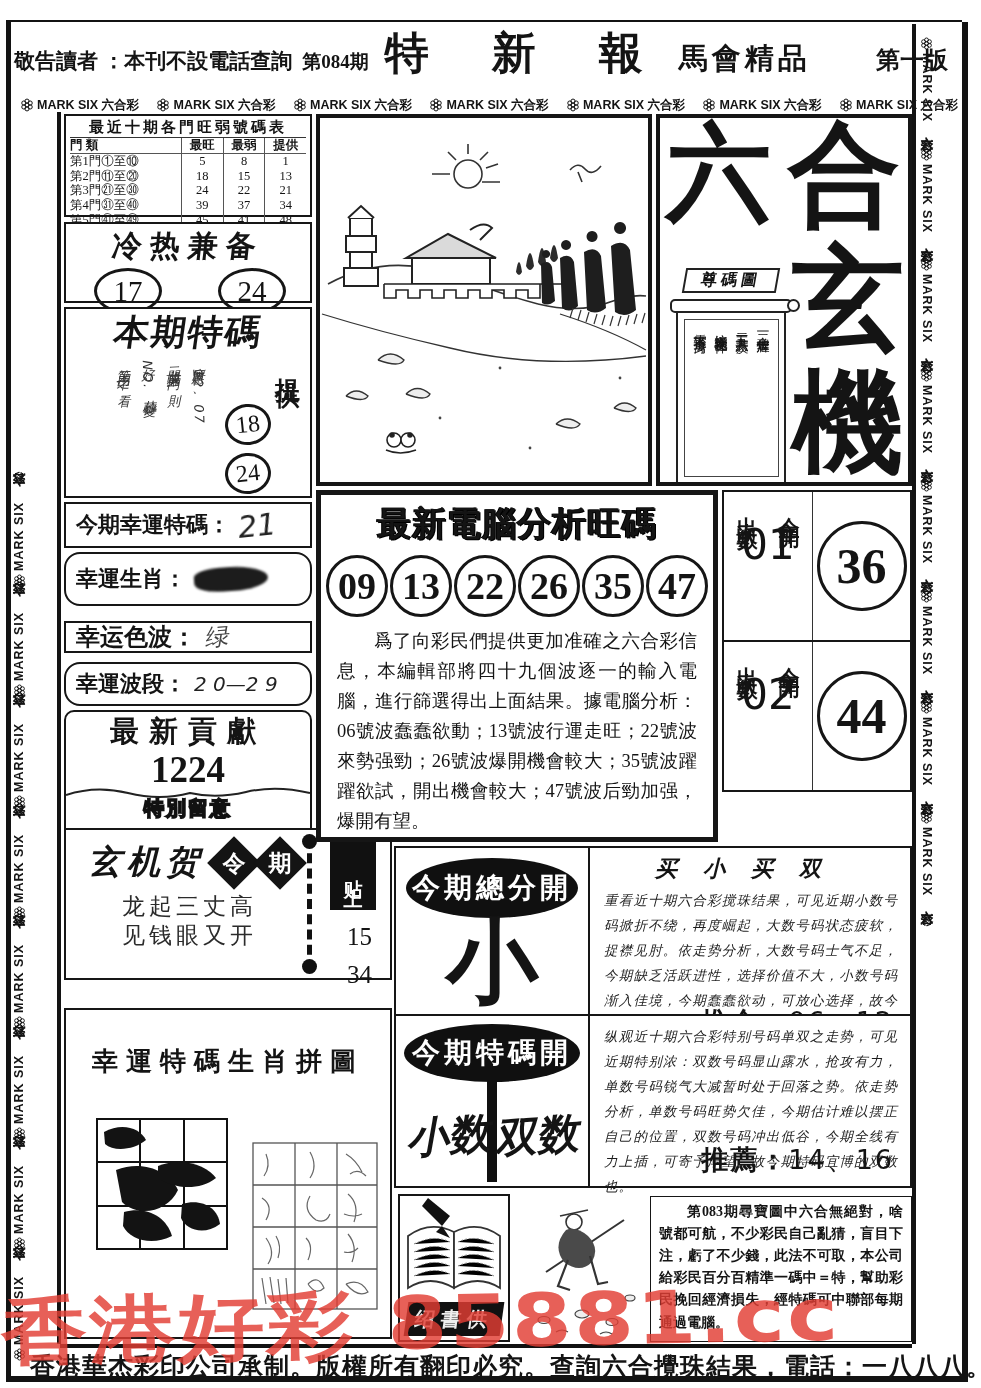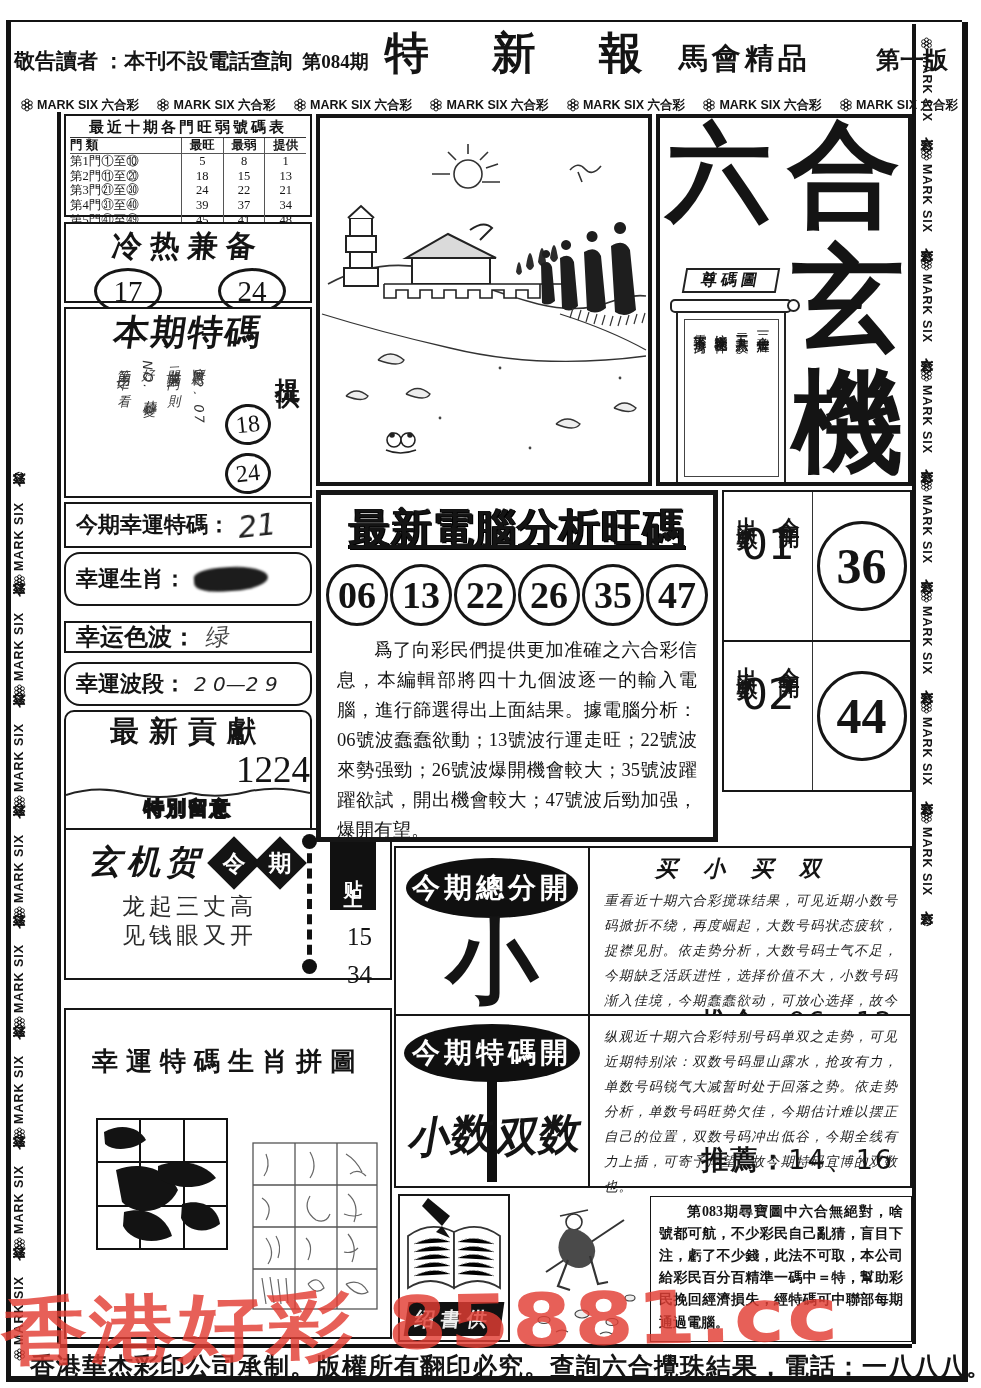--- a/index.html
+++ b/index.html
@@ -51,21 +51,21 @@
                font-size:13px;color:#333;letter-spacing:2px;height:130px;margin-right:10px;transform:rotate(-2deg);}
   #tema .notes span{display:block;margin:0 7px;}
   
   .lucky{left:64px;width:248px;display:flex;align-items:center;padding-left:10px;gap:8px;}
   .lucky .lab{font-size:22px;font-weight:800;white-space:nowrap;}
   .hand{font-family:"DejaVu Sans",sans-serif;font-style:italic;color:#222;}
   .blot{display:inline-block;width:74px;height:24px;background:#1c1c1c;border-radius:40% 60% 55% 45%;filter:blur(1px);transform:rotate(-4deg);}
   
   #contrib{left:64px;top:710px;width:248px;height:136px;border-radius:10px;border-width:2.5px;overflow:hidden;}
   #contrib .c-title{font-size:29px;font-weight:800;text-align:center;letter-spacing:10px;}
-  #contrib .nums{display:flex;justify-content:flex-end;font-size:37px;margin-top:-4px;}
+  #contrib .nums{display:flex;justify-content:center;font-size:37px;margin-top:-4px;font-weight:bold;}
   #contrib .note{text-align:center;font-size:20px;font-weight:900;color:#fff;-webkit-text-stroke:1.6px #111;text-shadow:0 0 1px #111;letter-spacing:2px;margin-top:-6px;}
   #contrib .nums2{display:flex;justify-content:space-around;font-size:40px;margin-top:-4px;}
   #contrib svg{display:block;margin-top:-6px;}
   
   #xuanji{left:64px;top:828px;width:328px;height:152px;}
   #xuanji .trow{display:flex;align-items:center;gap:6px;padding:10px 0 0 22px;}
   #xuanji .x-title{font-size:33px;font-weight:900;font-style:italic;letter-spacing:6px;}
   .diamond{width:38px;height:38px;background:#141414;transform:rotate(45deg);display:flex;align-items:center;justify-content:center;margin:0 4px;}
   .diamond span{transform:rotate(-45deg);color:#fff;font-size:23px;font-weight:700;}
   #xuanji .poem{font-size:23px;color:#2b2b2b;line-height:1.25;padding:8px 0 0 56px;letter-spacing:4px;}
@@ -85,22 +85,22 @@
   .bigchar{position:absolute;font-weight:900;font-size:112px;line-height:1;font-family:"DejaVu Serif",serif;}
   #scroll{position:absolute;left:10px;top:150px;width:122px;}
   #scroll .slabel{border:2px solid #222;font-size:16px;font-weight:800;text-align:center;letter-spacing:4px;transform:skewX(-10deg);margin:0 14px 6px 14px;}
   .roller{height:10px;background:#fff;border:2px solid #222;border-radius:5px;position:relative;}
   .roller::after{content:"";position:absolute;right:-10px;top:-2px;width:9px;height:9px;border:2px solid #222;border-radius:50%;background:#fff;}
   #scroll .sbody{border-left:2px solid #222;border-right:2px solid #222;margin:0 6px;padding:6px 4px;background:#fff;}
   #scroll .spoem{writing-mode:vertical-rl;height:148px;margin:0 auto;border:1px solid #444;padding:4px 3px;font-size:13px;letter-spacing:1px;}
   #scroll .spoem span{display:block;margin:0 3px;}
   
   #comp{left:316px;top:490px;width:402px;height:352px;border-width:5px;}
-  #comp .cp-title{font-size:41px;font-weight:900;text-align:center;letter-spacing:1px;margin-top:6px;
-                  text-shadow:1px 1px 0 #000,-1px 0 0 #000;text-decoration:underline;}
+  #comp .cp-title{font-size:34px;font-weight:900;text-align:center;letter-spacing:1px;margin-top:6px;
+                  text-shadow:1px 1px 0 #000,-1px 0 0 #000;}
   #comp .balls{display:flex;justify-content:center;margin-top:8px;}
   #comp .balls .circ{width:56px;height:56px;font-size:38px;font-weight:700;margin:0 1px;}
   #comp .para{font-size:18.5px;line-height:1.62;text-align:justify;padding:10px 16px 0 16px;text-indent:2em;font-weight:500;}
   
   #appear{left:722px;top:490px;width:190px;height:302px;border-width:2px;display:flex;flex-direction:column;}
   .acell{flex:1;display:flex;border-bottom:2px solid #161616;}
   .acell:last-child{border-bottom:none;}
   .acell .lhalf{width:88px;border-right:1.5px solid #333;display:flex;flex-direction:column;align-items:center;padding-top:8px;}
   .acell .vpair{display:flex;gap:14px;}
   .acell .vpair .vtext{font-size:21px;font-weight:700;letter-spacing:6px;}
@@ -782,21 +782,21 @@
             <span>雪轻搭下不离身</span>
           </div>
       </div>
       <div class="roller"></div>
     </div>
   </div>
 
   <div id="comp" class="box">
     <div class="cp-title">最新電腦分析旺碼</div>
     <div class="balls">
-        <span class="circ">06</span>
+        <span class="circ">09</span>
         <span class="circ">13</span>
         <span class="circ">22</span>
         <span class="circ">26</span>
         <span class="circ">35</span>
         <span class="circ">47</span>
       </div>
     <div class="para">爲了向彩民們提供更加准確之六合彩信息，本編輯部將四十九個波逐一的輸入電腦，進行篩選得出上面結果。據電腦分析：06號波蠢蠢欲動；13號波行運走旺；22號波來勢强勁；26號波爆開機會較大；35號波躍躍欲試，開出機會較大；47號波后勁加强，爆開有望。</div>
   </div>
 
   <div id="appear" class="box">

